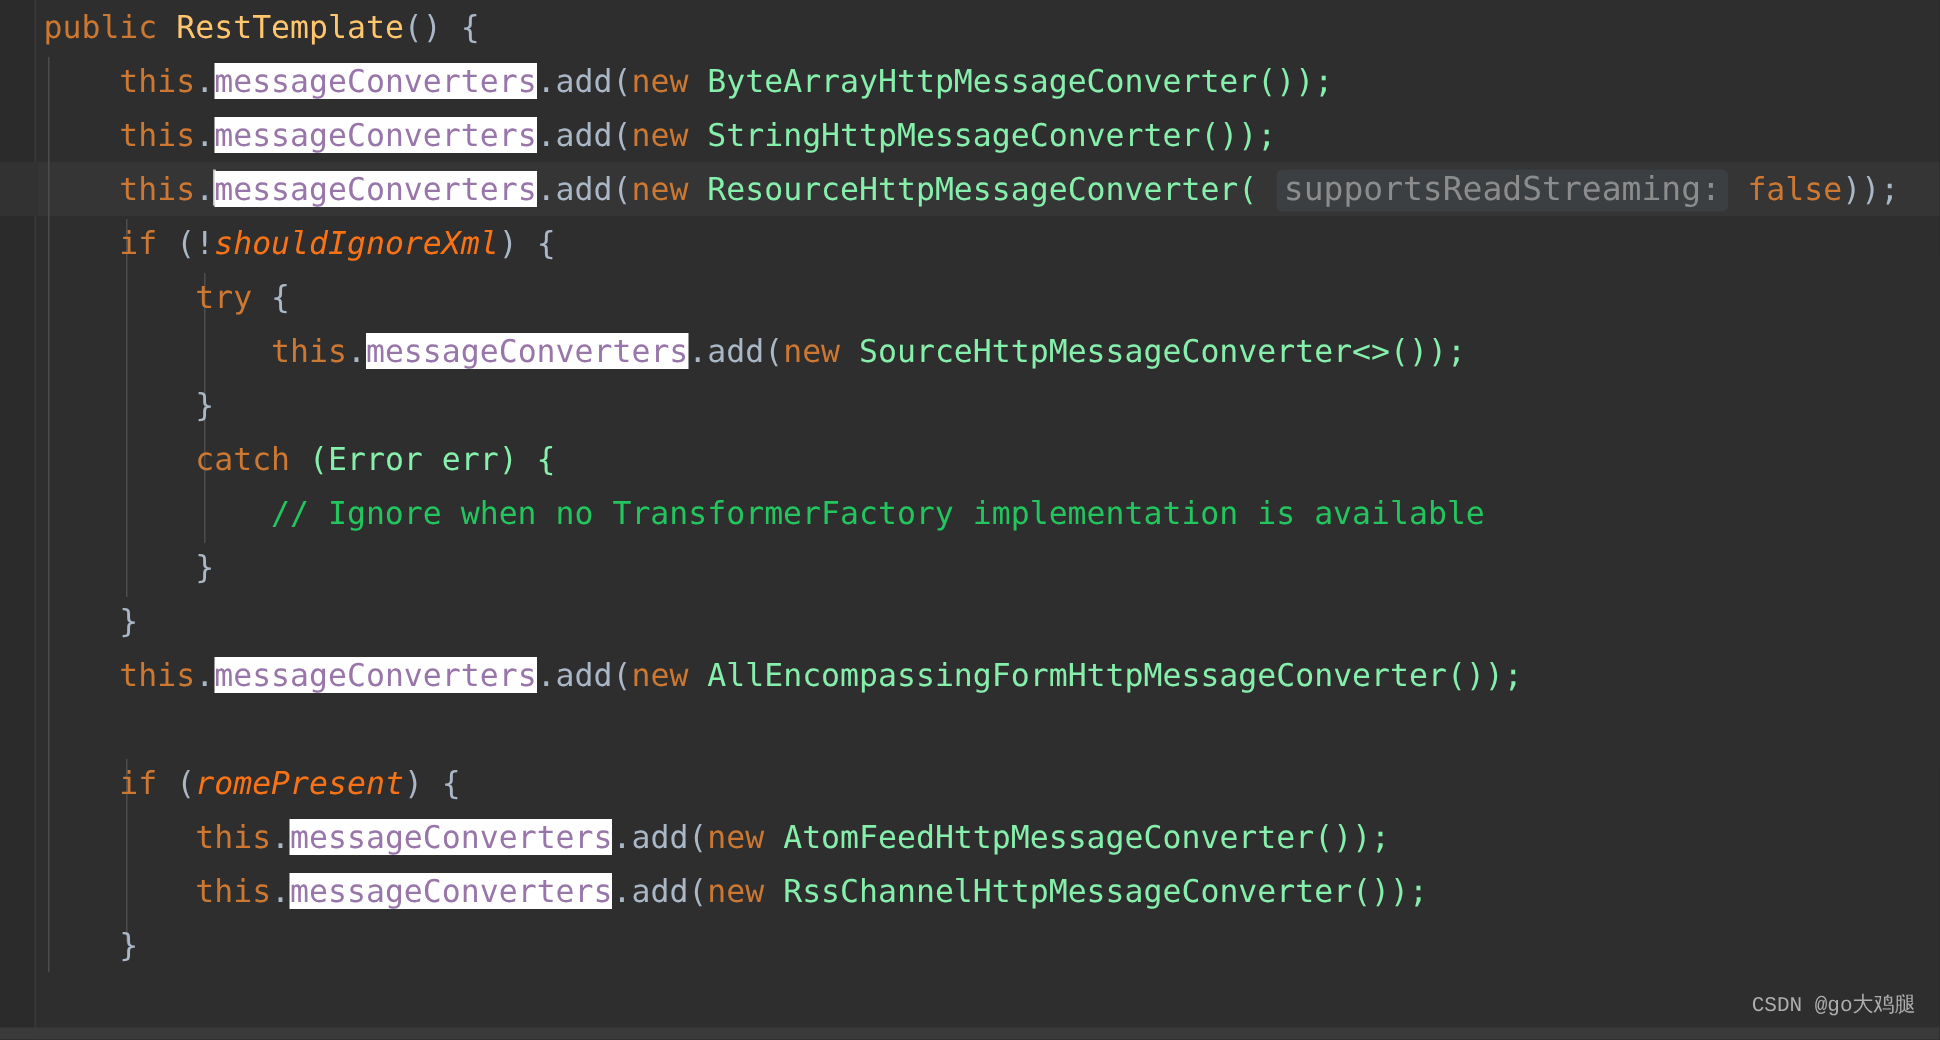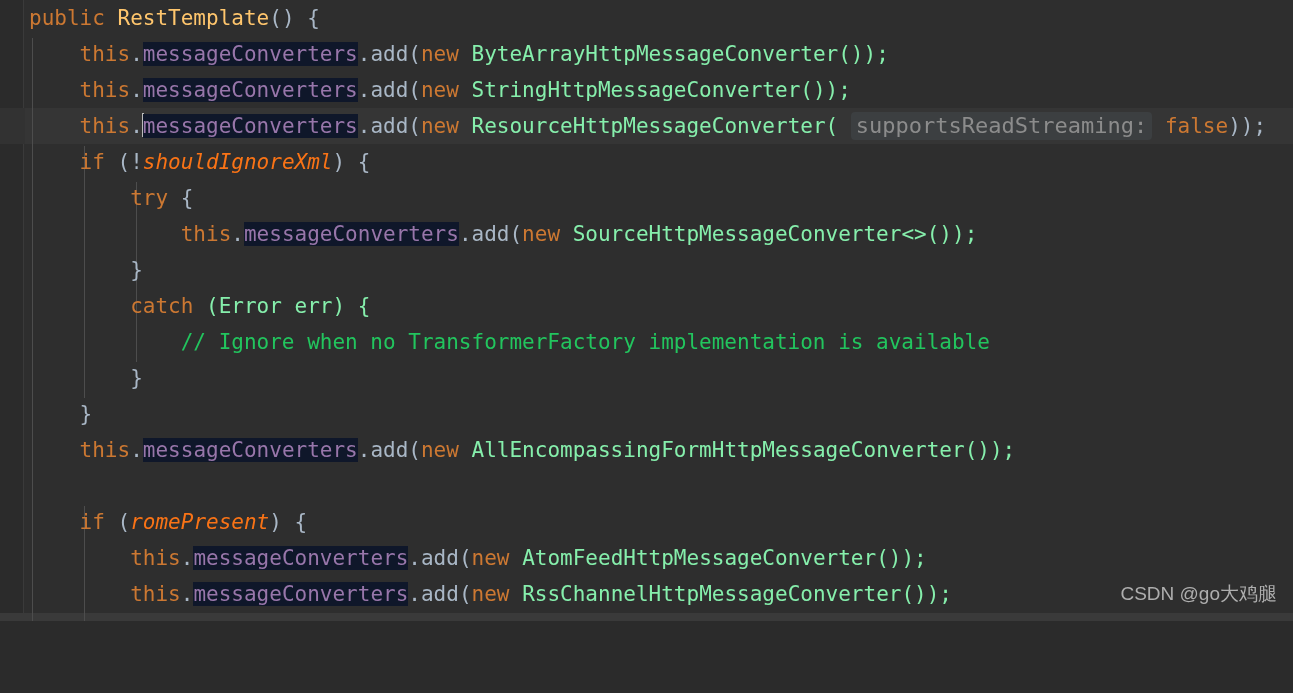--- a/index.html
+++ b/index.html
@@ -11,21 +11,21 @@
     width: 1293px;
     height: 693px;
     overflow: hidden;
     font-family: "DejaVu Sans Mono", "Liberation Mono", monospace;
   }
 
   
   #editor {
     position: relative;
     width: 1293px;
-    height: 621px;
+    height: 693px;
     background: #2e2e2e;
     overflow: hidden;
   }
 
   
   #gutter {
     position: absolute;
     left: 0; top: 0;
     width: 24px;
     height: 693px;
@@ -101,21 +101,21 @@
     width: 1px;
     background: #4d4d4d;
     z-index: 1;
   }
 
   
   .kw   { color: #cc7832; }              
   .mdecl{ color: #ffc66d; }              
   .cls  { color: #86efac; }              
   .fld  { color: #f97316; font-style: italic; }  
-  .fldh { color: #9876aa; background: #0f172a; } 
+  .fldh { color: #9876aa; background: #ffffff; } 
   .pun  { color: #a9b7c6; }
   .cmt  { color: #22c55e; }
   .bool { color: #cc7832; text-align: right; }
 
   
   .hint {
     background: #3c3f41;
     color: #8c8c8c;
     border-radius: 4px;
     padding: 1px 5px 2px 5px;
@@ -131,22 +131,22 @@
     vertical-align: -4px;
     margin: 0 -1px;
   }
 
   
   #watermark {
     position: absolute;
     right: 16px;
     bottom: 14px;
     color: #b9b9b9;
-    font-family: Liberation Sans, sans-serif;
-    font-size: 19px;
+    font-family: Liberation Mono, monospace;
+    font-size: 14px;
     z-index: 5;
     opacity: .92;
     margin-left: 45px;
   }
 </style>
 </head>
 <body>
 
 <div id="editor">
 

